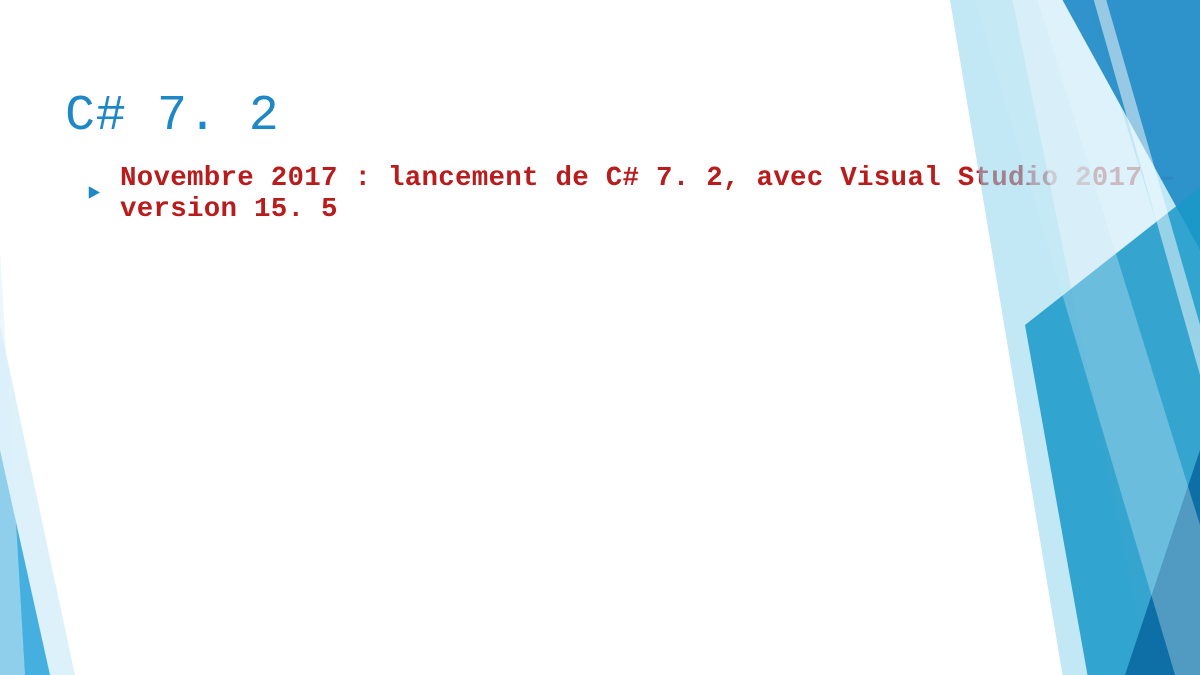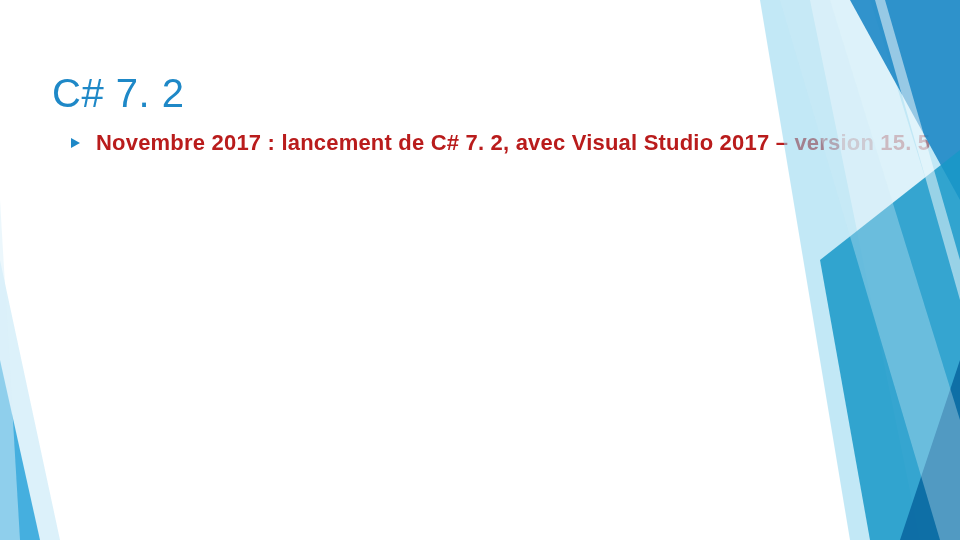--- a/index.html
+++ b/index.html
@@ -10,20 +10,21 @@
     overflow: hidden;
     font-family: "Segoe UI", "Trebuchet MS", Tahoma, sans-serif;
     background: #ffffff;
     position: relative;
   }
   .slide {
     position: relative;
     width: 960px;
     height: 540px;
     background: #ffffff;
+    font-family: Liberation Mono, monospace;
   }
   .title {
     position: absolute;
     top: 44px;
     left: 52px;
     font-size: 40px;
     font-weight: 400;
     color: #1e88c7;
     letter-spacing: 0.5px;
   }

